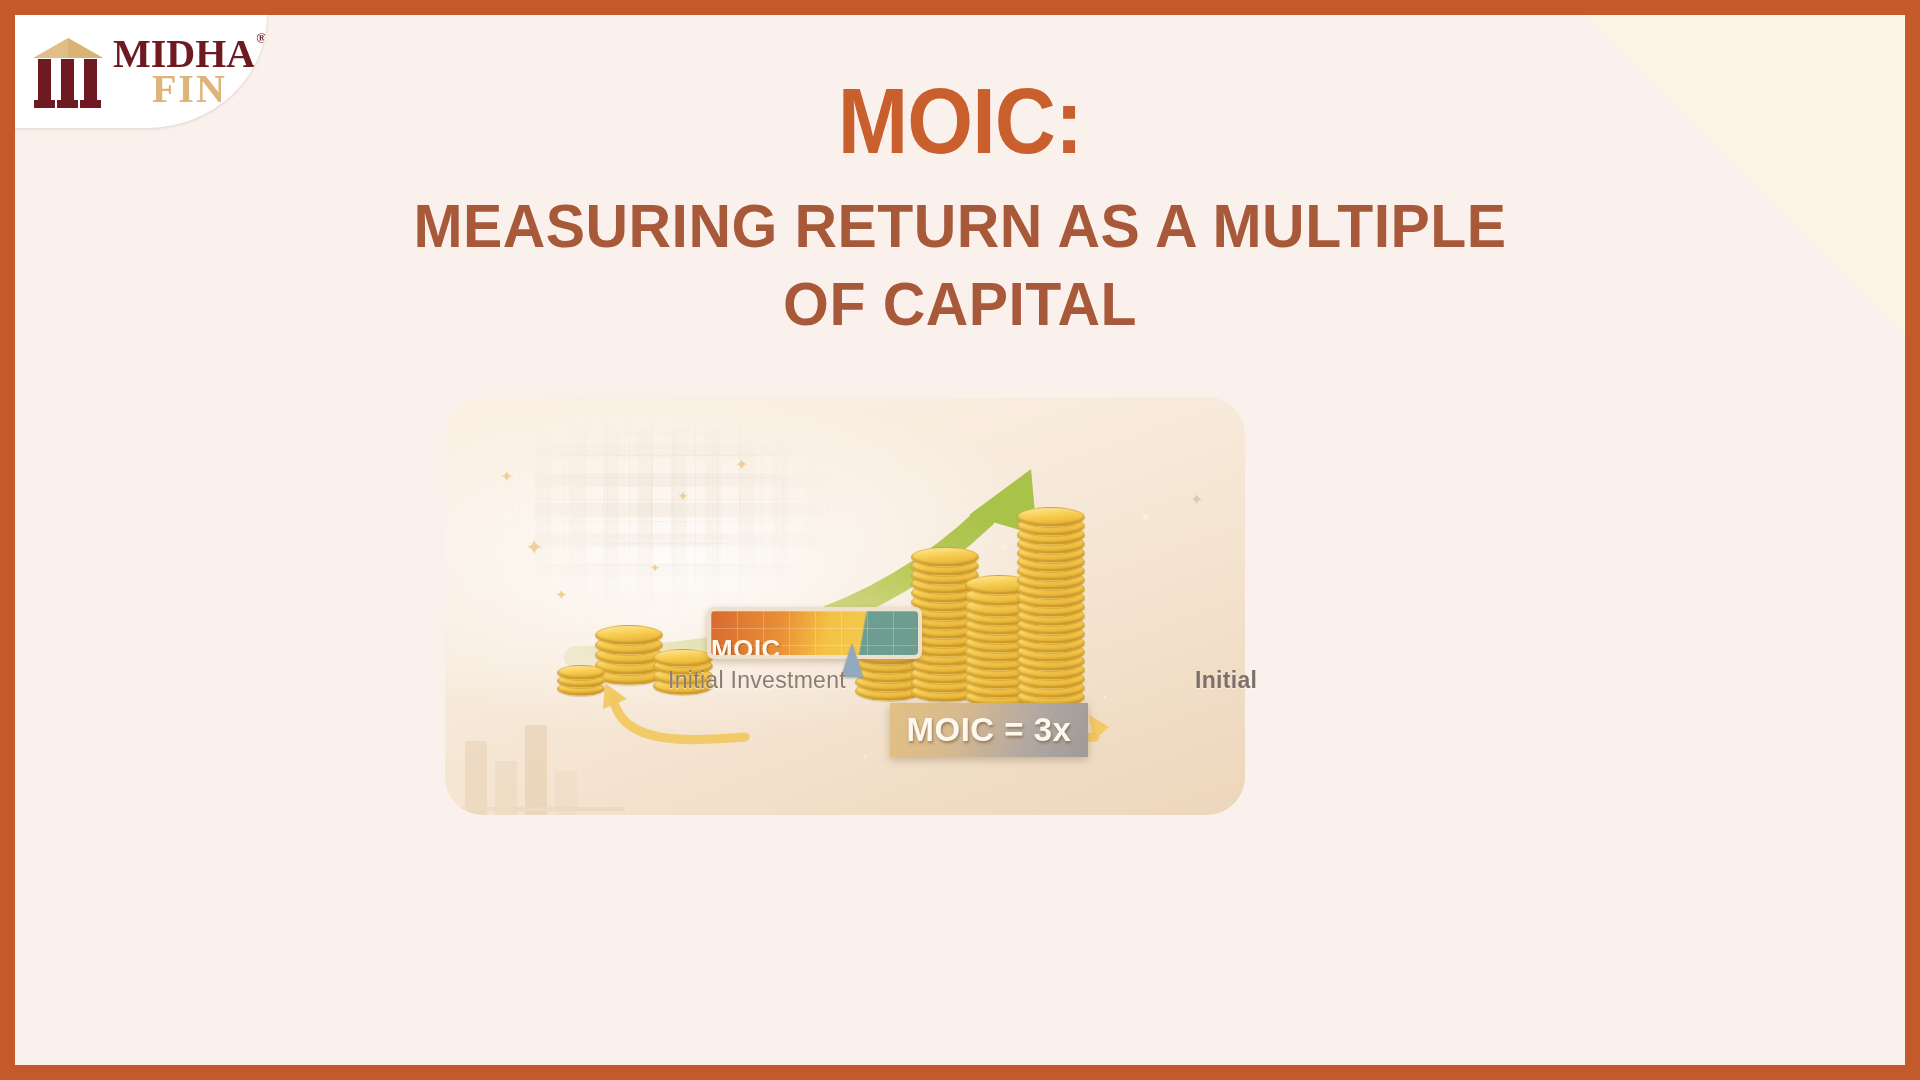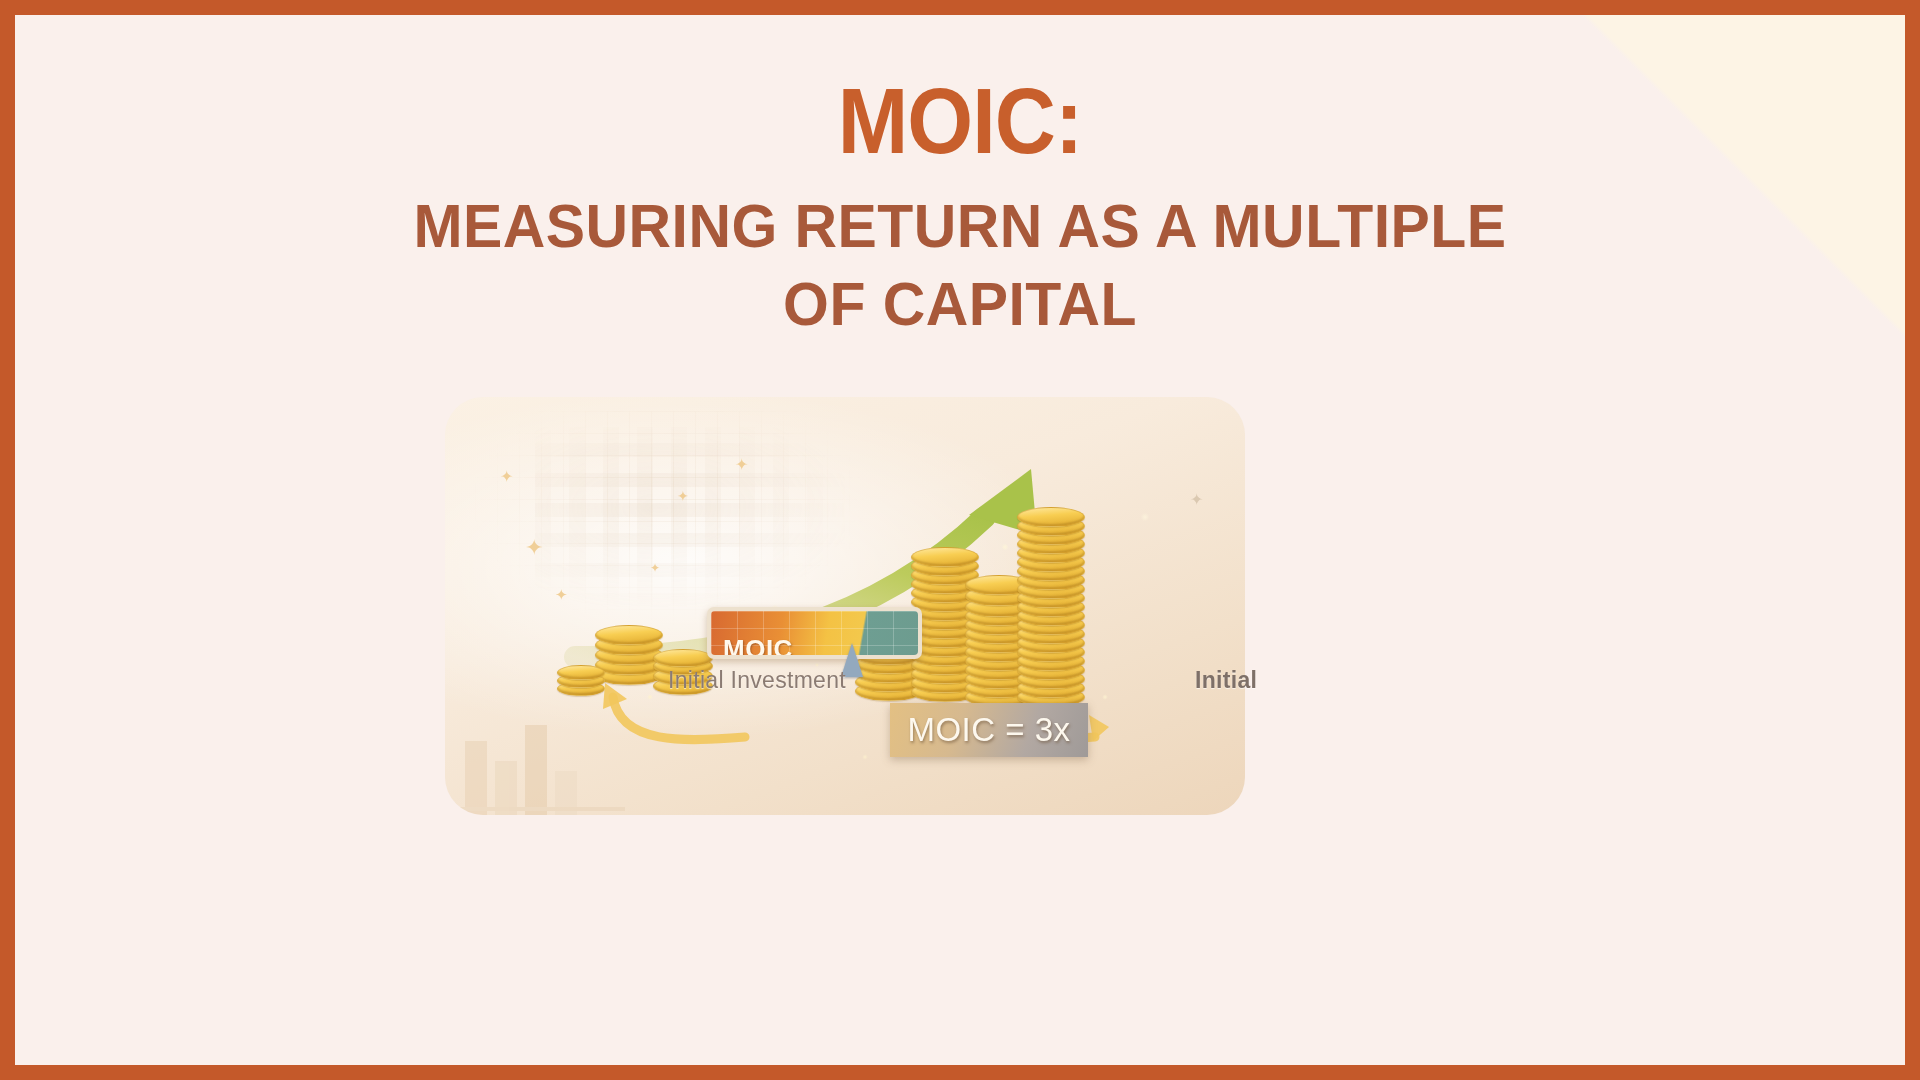--- a/index.html
+++ b/index.html
@@ -194,21 +194,21 @@
     position:absolute;inset:0;
     background-image:
       linear-gradient(to right, rgba(255,255,255,.22) 1px, transparent 1px),
       linear-gradient(to bottom, rgba(255,255,255,.22) 1px, transparent 1px);
     background-size:26px 17px;
   }
   .calc-label{
     position:relative;
     font-family:"Liberation Sans", sans-serif;
     font-weight:bold;font-size:26px;color:#FFF8EC;
-    padding-left:12px;letter-spacing:.5px;
+    letter-spacing:.5px;
     text-shadow:1px 1px 2px rgba(120,60,20,.55);
     margin-top:32px;
   }
   .pointer-tri{
     position:absolute;left:826px;top:628px;
     width:0;height:0;
     border-left:11px solid transparent;
     border-right:11px solid transparent;
     border-bottom:34px solid #93A9BE;
     filter:drop-shadow(0 1px 1px rgba(90,110,135,.5));
@@ -227,33 +227,51 @@
   
   .moic-banner{
     position:absolute;left:875px;top:688px;
     width:198px;height:54px;
     display:flex;align-items:center;justify-content:center;
     background:linear-gradient(110deg,#E3C083 0%,#D6B98F 35%,#B2A8A2 70%,#9F9A98 100%);
     box-shadow:0 3px 8px rgba(120,95,70,.35);
   }
   .moic-banner span{
     font-family:"Liberation Sans", sans-serif;
-    font-weight:normal;font-size:33px;color:#FDF8EE;
+    font-weight:bold;font-size:33px;color:#FDF8EE;
     letter-spacing:.5px;
     text-shadow:1px 2px 3px rgba(110,85,60,.6);
   }
   .curve-arrow{position:absolute;left:430px;top:382px;width:800px;height:418px;pointer-events:none;}
 </style>
 </head>
 <body>
 
 <div id="poster">
 
   <div class="corner-wedge"></div>
 
+  <div class="logo-badge">
+    <div class="logo-mark">
+      <svg viewBox="0 0 78 80" width="78" height="80" aria-hidden="true">
+        <polygon points="39,6 74,26 4,26" fill="#E0BE86"></polygon>
+        <polygon points="39,6 74,26 39,26" fill="#D9B276"></polygon>
+        <rect x="9" y="27" width="13" height="42" fill="#6E1A20"></rect>
+        <rect x="32" y="27" width="13" height="42" fill="#6E1A20"></rect>
+        <rect x="55" y="27" width="13" height="42" fill="#6E1A20"></rect>
+        <rect x="5" y="68" width="21" height="8" fill="#6E1A20"></rect>
+        <rect x="28" y="68" width="21" height="8" fill="#6E1A20"></rect>
+        <rect x="51" y="68" width="21" height="8" fill="#6E1A20"></rect>
+      </svg>
+    </div>
+    <div class="logo-text">
+      <div class="logo-word1"><span>MIDHA</span><span class="logo-reg">®</span></div>
+      <div class="logo-word2">FIN</div>
+    </div>
+  </div>
 
   <div class="title-block">
     <h1 class="title-main">MOIC:</h1>
     <h2 class="title-sub">MEASURING RETURN AS A MULTIPLE OF CAPITAL</h2>
   </div>
 
   <div class="illus">
     <div class="mosaic"></div>
     <div class="mosaic2"></div>
     <div class="bokeh"></div>

